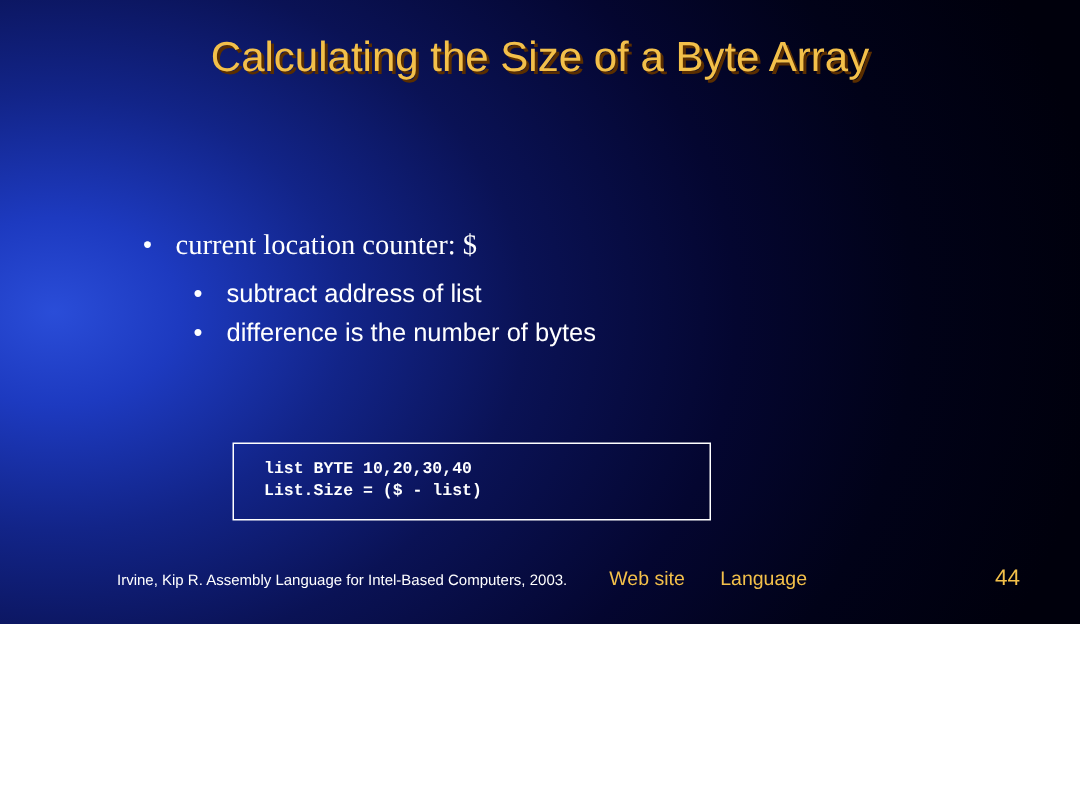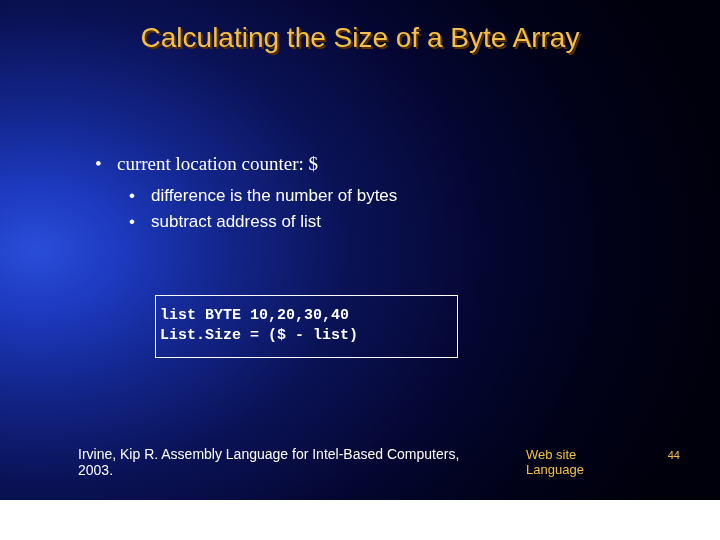--- a/index.html
+++ b/index.html
@@ -6,21 +6,21 @@
     margin: 0;
     padding: 0;
     width: 720px;
     height: 540px;
     overflow: hidden;
     font-family: Arial, Helvetica, sans-serif;
   }
   .slide {
     position: relative;
     width: 720px;
-    height: 500px;
+    height: 416px;
     background: radial-gradient(ellipse 700px 520px at 5% 50%,
                 #2a4dd8 0%,
                 #1d3ac0 12%,
                 #122488 28%,
                 #0a1255 45%,
                 #040630 65%,
                 #010218 82%,
                 #00000c 100%);
     color: #ffffff;
     box-sizing: border-box;
@@ -63,69 +63,69 @@
   }
   .b1, .sub p {
     padding-left: 22px;
   }
   .codebox {
     position: absolute;
     top: 295px;
     left: 155px;
     width: 285px;
     border: 1.5px solid #ffffff;
-    padding: 10px 12px 10px 4px;
+    padding: 10px 12px 10px 20px;
     font-family: "Courier New", Courier, monospace;
-    font-size: 15px;
+    font-size: 11px;
     font-weight: bold;
     line-height: 1.35;
     white-space: pre;
     color: #ffffff;
     background: transparent;
   }
   .footer {
     position: absolute;
     bottom: 22px;
     left: 78px;
     right: 40px;
     font-size: 11px;
     display: flex;
     align-items: baseline;
   }
   .citation {
     color: #ffffff;
-    font-size: 14px;
+    font-size: 10px;
   }
   .links {
     margin-left: 18px;
     font-size: 13px;
   }
   .links span {
     color: #f3c04a;
     margin: 0 10px;
     cursor: pointer;
   }
   .pagenum {
     margin-left: auto;
     color: #f3c04a;
-    font-size: 11px;
+    font-size: 15px;
   }
 </style>
 </head>
 <body>
 
 <div class="slide">
 
   <div class="title">Calculating the Size of a Byte Array</div>
 
   <div class="body">
     <p class="b1 bullet-dot">current location counter: $</p>
     <div class="sub">
+      <p class="bullet-dot">subtract address of list</p>
       <p class="bullet-dot">difference is the number of bytes</p>
-      <p class="bullet-dot">subtract address of list</p>
     </div>
   </div>
 
   <div class="codebox">list BYTE 10,20,30,40
 List.Size = ($ - list)</div>
 
   <div class="footer">
     <span class="citation">Irvine, Kip R. Assembly Language for Intel-Based Computers, 2003.</span>
     <span class="links">
       <span>Web site</span>

